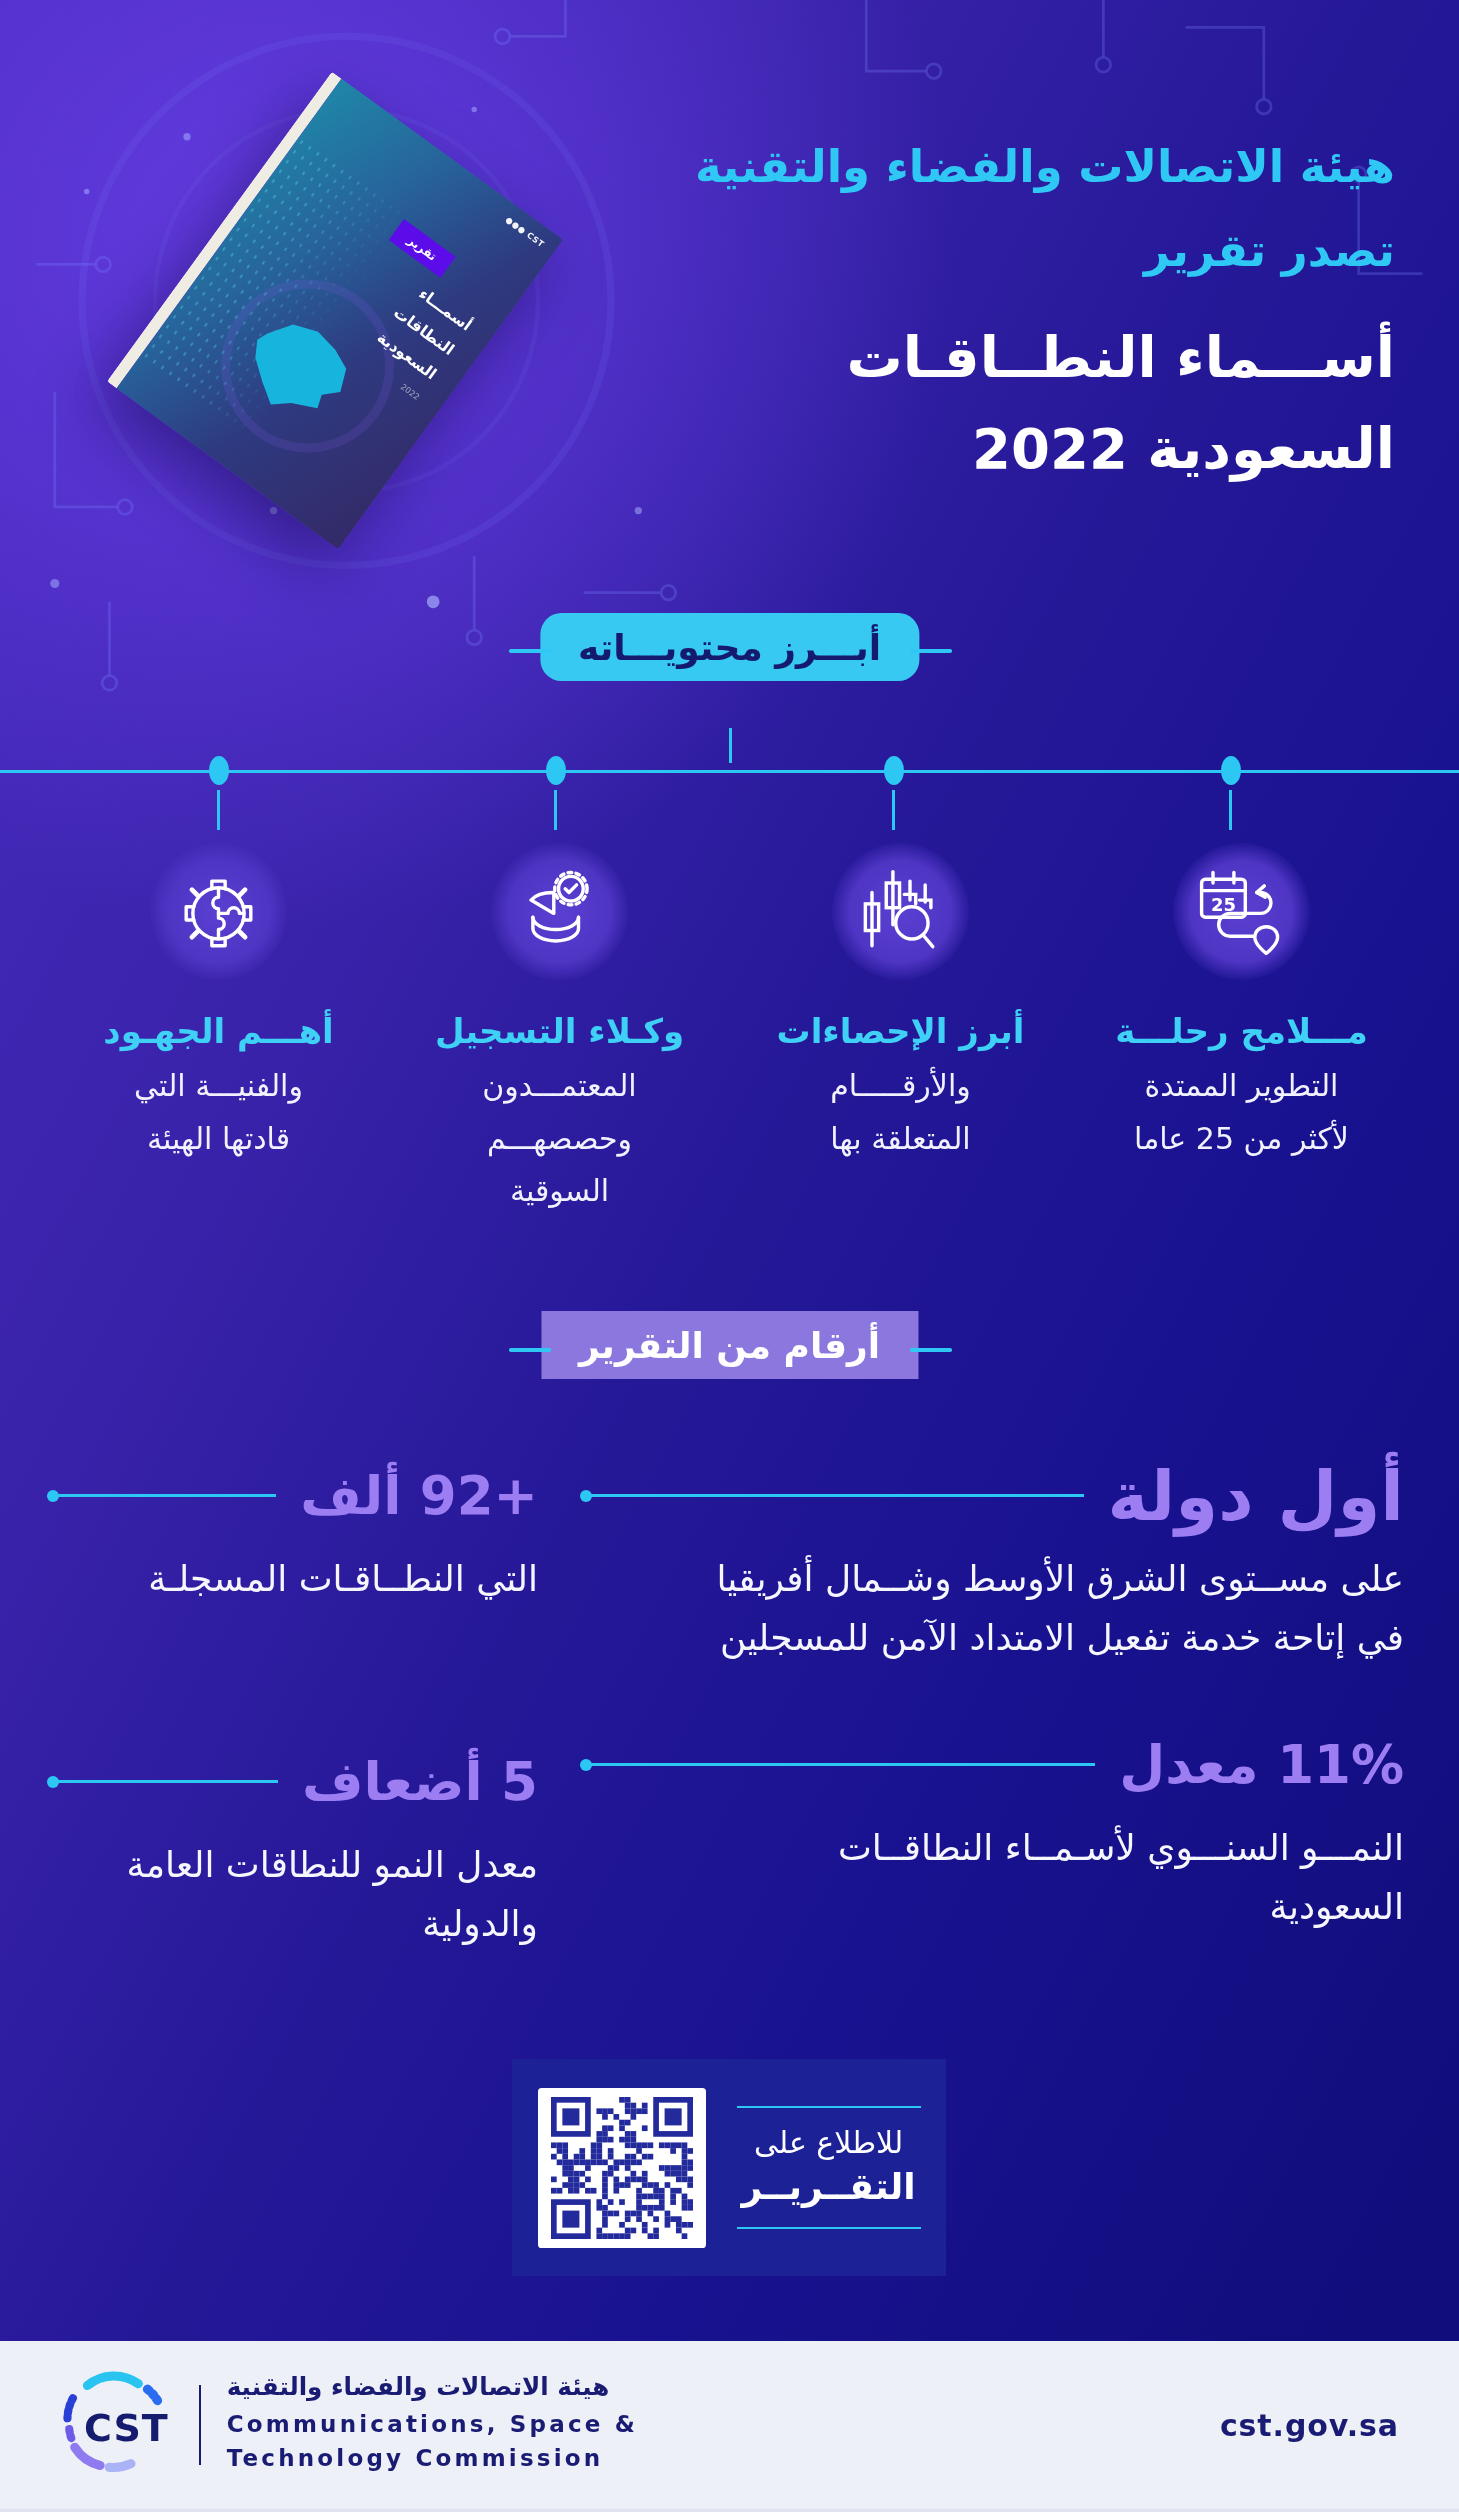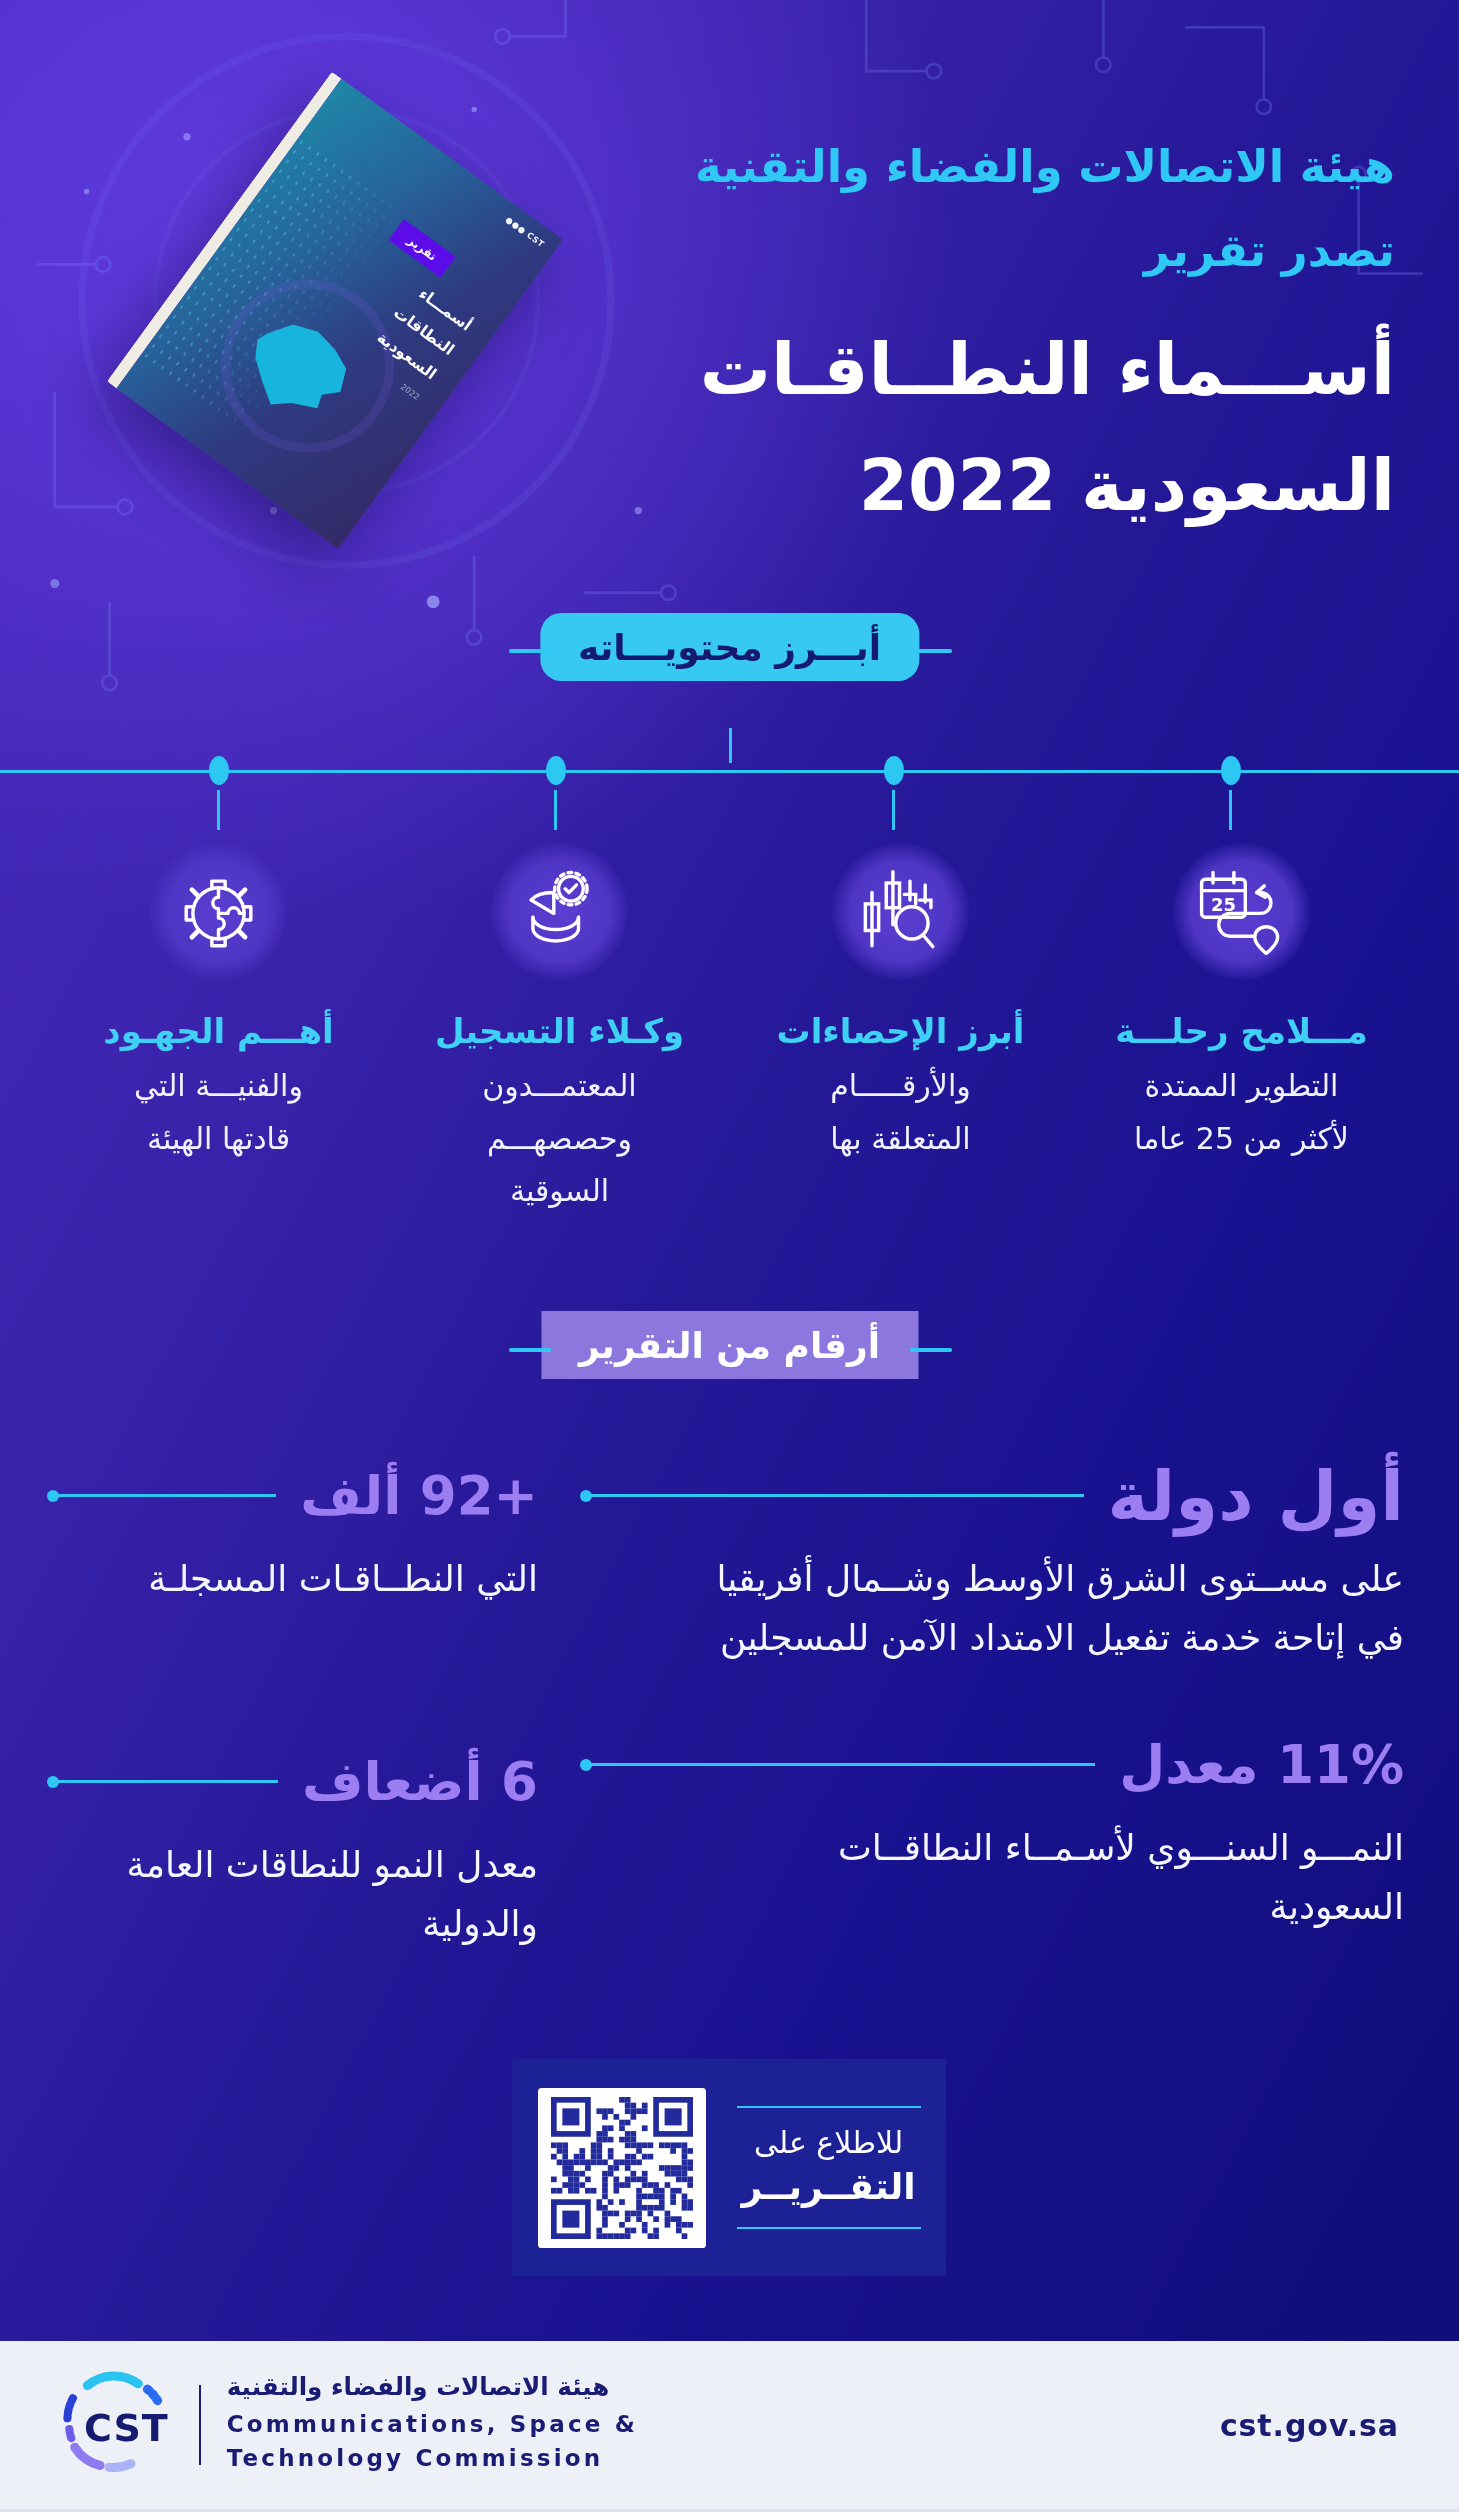--- a/index.html
+++ b/index.html
@@ -32,21 +32,21 @@
   .cover-title{position:absolute;top:111px;right:24px;text-align:right;color:#fff;
     font-size:15.5px;font-weight:bold;line-height:1.95;}
   .cover-sub{position:absolute;top:208px;right:24px;color:rgba(255,255,255,.55);font-size:8.2px;}
   .cover-map{position:absolute;left:77px;bottom:71px;}
   .cover-ring{position:absolute;left:55px;bottom:44px;width:155px;height:155px;border-radius:50%;
     border:9px solid rgba(130,90,230,.18);}
 
   
   .hero{position:absolute;top:144px;right:64px;width:912px;text-align:right;z-index:3;}
   .hero .cyan{color:#2fc8f5;font-size:45px;font-weight:bold;line-height:1.0;margin-bottom:39px;}
-  .hero .big{color:#ffffff;font-size:71px;font-weight:bold;line-height:1.63;margin-top:18px;}
+  .hero .big{color:#ffffff;font-size:56px;font-weight:bold;line-height:1.63;margin-top:18px;}
 
   
   .badge{position:absolute;left:50%;transform:translateX(-50%);
     font-weight:bold;font-size:36px;padding:13.7px 38px;z-index:3;white-space:nowrap;}
   .badge.cyan-bg{top:613px;background:#38c9f2;color:#141a6e;border-radius:21px;}
   .badge.purple-bg{top:1311px;background:#8b77de;color:#ffffff;}
   .dash{position:absolute;height:3.6px;width:42px;background:#2fc8f5;border-radius:1.8px;z-index:3;}
 
   
   .tl-line{position:absolute;left:0;right:0;top:770px;height:2.7px;background:#2cc7f2;z-index:2;}
@@ -296,21 +296,21 @@
       <div class="stat-line"></div>
     </div>
     <div class="stat-body">
       <div>النمـــو السنـــوي لأسـمــاء النطاقــات</div>
       <div>السعودية</div>
     </div>
   </div>
 
   <div class="stat s4">
     <div class="stat-head">
-      <span class="stat-value v-std">6 أضعاف</span>
+      <span class="stat-value v-std">5 أضعاف</span>
       <div class="stat-line"></div>
     </div>
     <div class="stat-body">
       <div>معدل النمو للنطاقات العامة</div>
       <div>والدولية</div>
     </div>
   </div>
 
   <div class="qr-card">
     <div class="qr-text">

